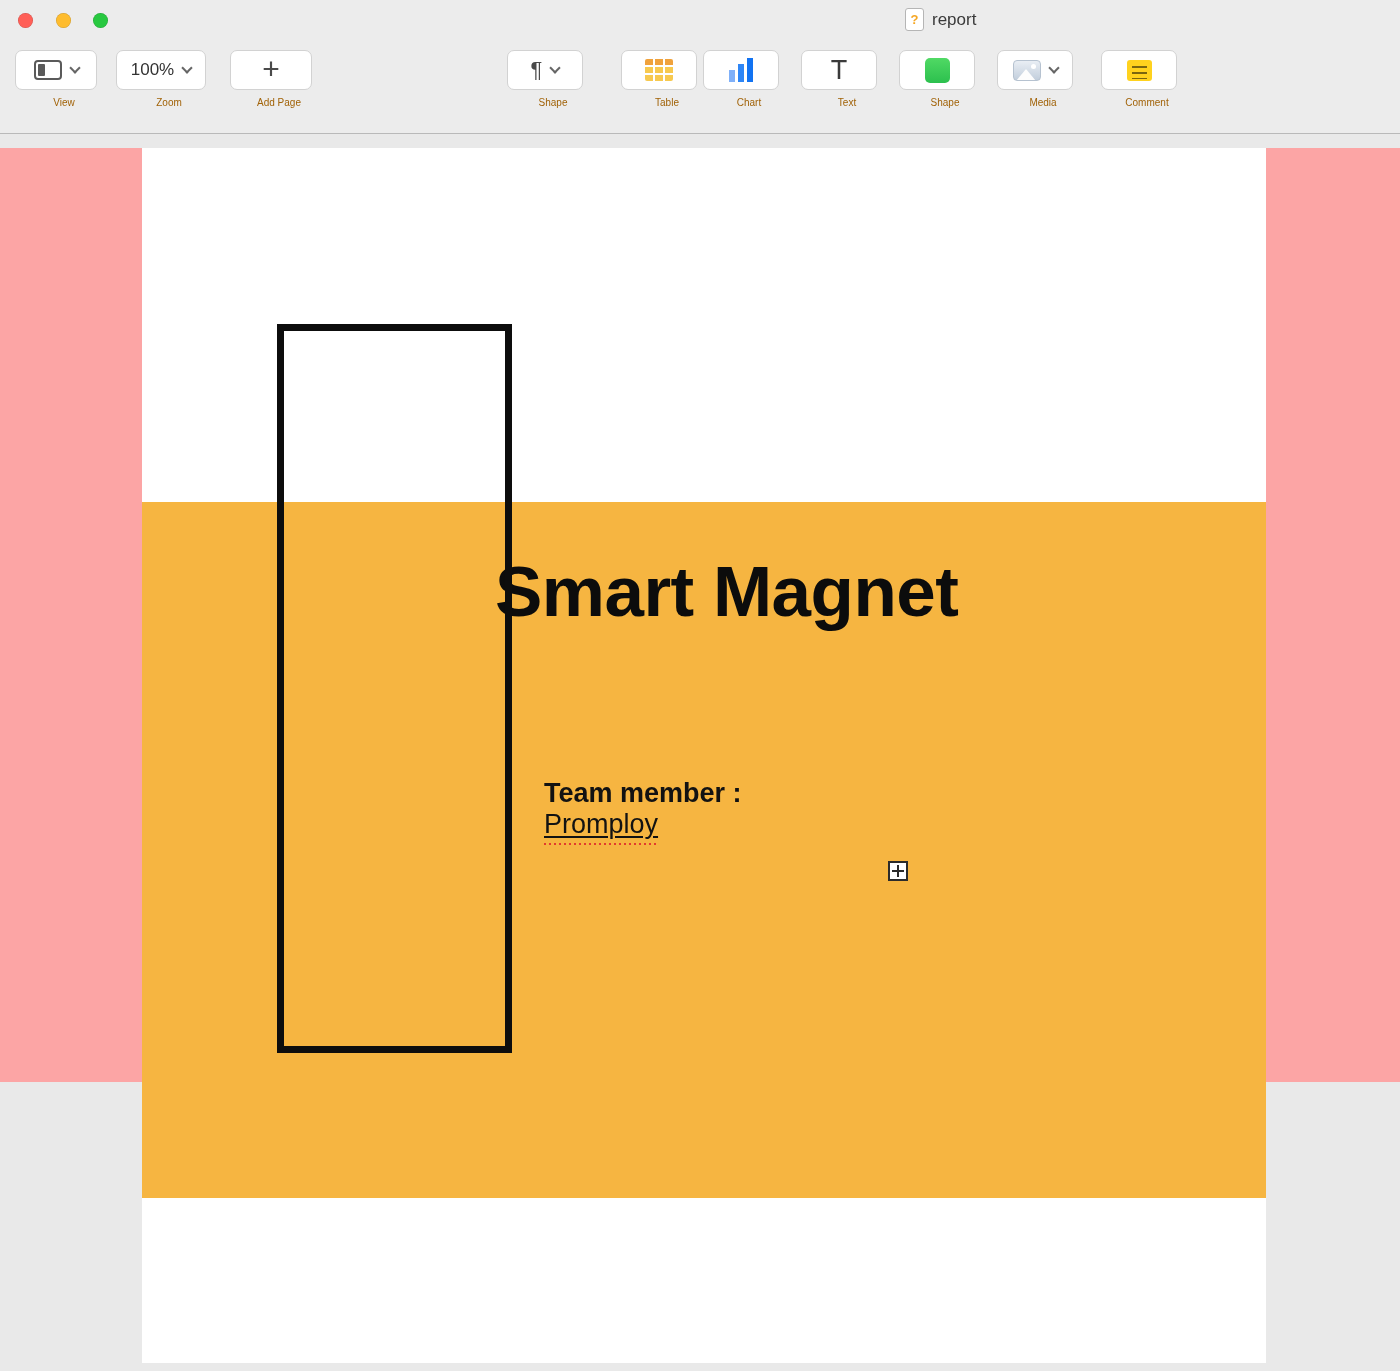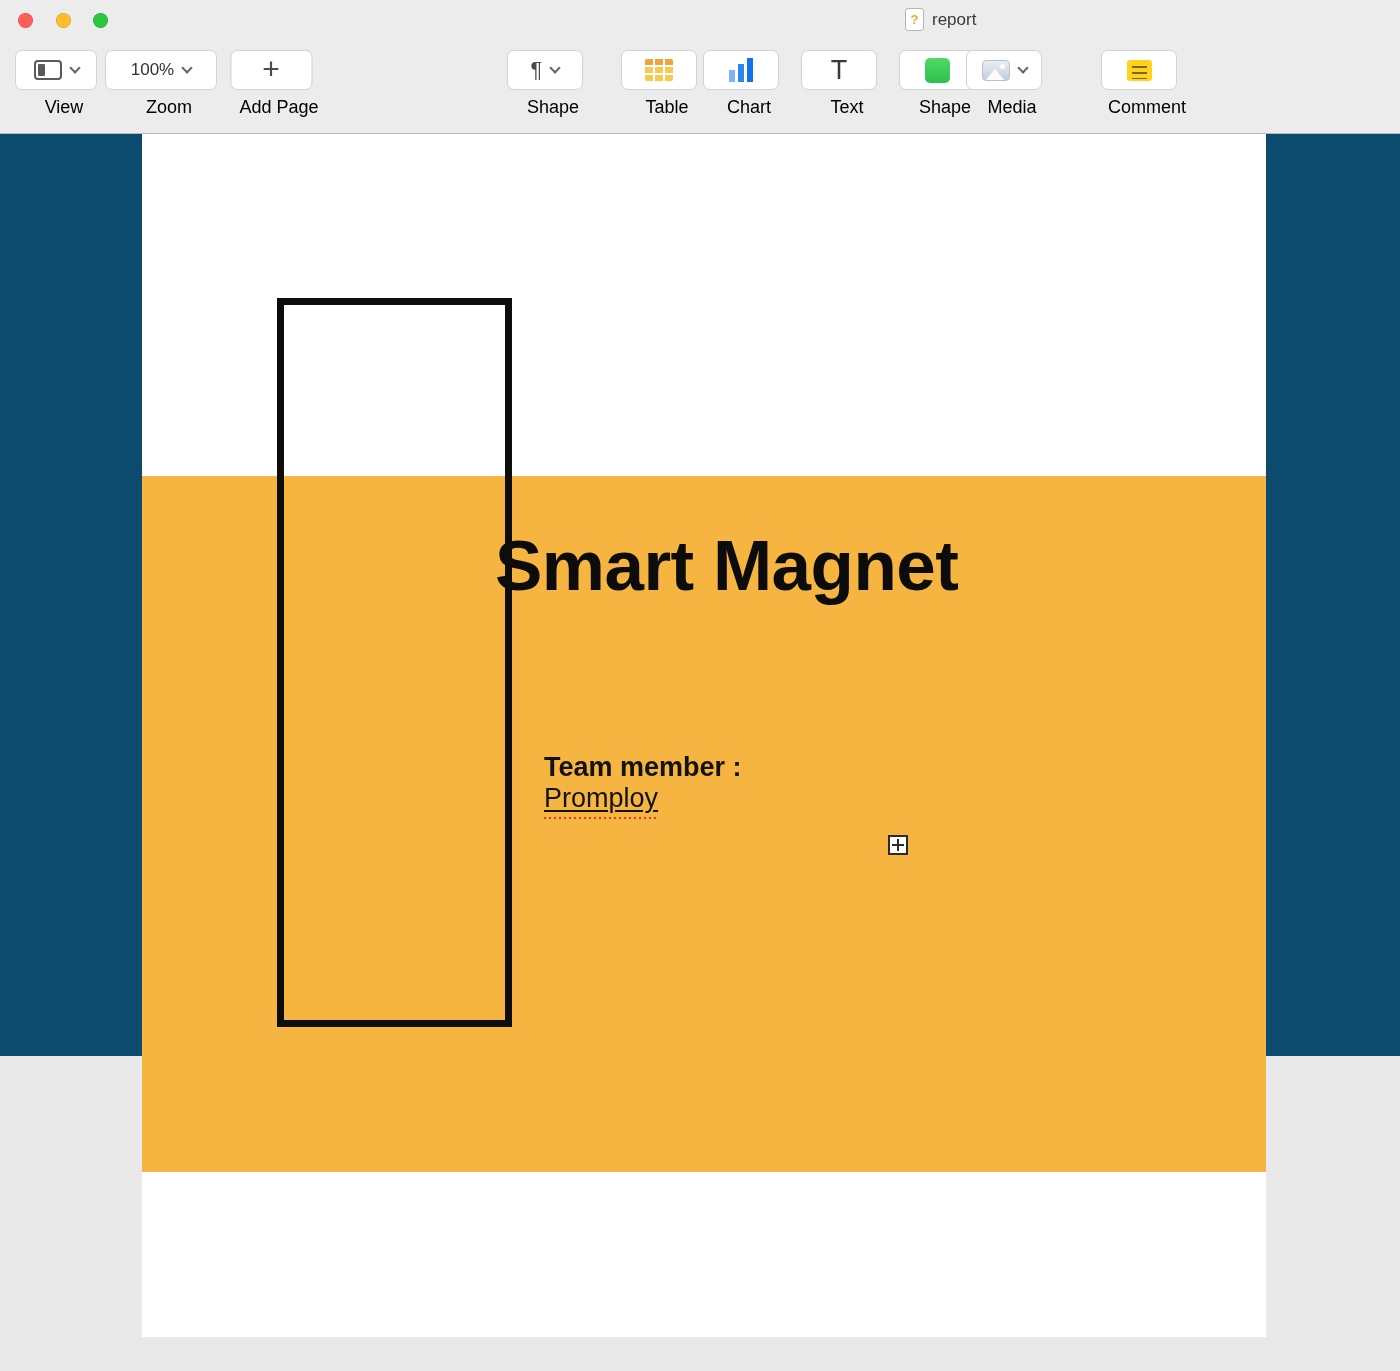--- a/index.html
+++ b/index.html
@@ -28,22 +28,22 @@
   .win-title-text { font-size:17px; color:#3a3a3a; }
 
   
   .toolbar { position:absolute; top:40px; left:0; width:100%; height:93px; }
   .tb-item { position:absolute; top:10px; display:flex; flex-direction:column; align-items:center;
              transform:translateX(-50%); }
   .tb-item.no-center { transform:none; }
   .tb-btn { height:40px; background:#fff; border:1px solid #d2d2d2; border-radius:7px;
             display:flex; align-items:center; justify-content:center; cursor:default; }
   .tb-btn-ghost { height:40px; width:60px; }
-  .w82 { width:82px; } .w88 { width:112px; } .w76 { width:76px; }
-  .tb-label { margin-top:7px; font-size:18px; color:#000000; white-space:nowrap;margin-left:16px; }
+  .w82 { width:82px; } .w88 { width:90px; } .w76 { width:76px; }
+  .tb-label { margin-top:7px; font-size:10px; color:#a16207; white-space:nowrap;margin-left:16px; }
 
   .chev { width:8px; height:8px; border-right:2px solid #666; border-bottom:2px solid #666;
           transform:rotate(45deg); margin-left:9px; margin-top:-4px; flex:0 0 auto; }
 
   .view-ic { width:28px; height:20px; border:2px solid #5a5a5a; border-radius:4px; position:relative; }
   .view-ic::before { content:""; position:absolute; left:2px; top:2px; bottom:2px; width:7px;
                      background:#5a5a5a; border-radius:1px; }
 
   .zoom-text { font-size:17px; color:#333; }
   .plus-glyph { font-size:30px; font-weight:300; color:#4a4a4a; line-height:1; margin-top:-3px; }
@@ -71,21 +71,21 @@
   .media-ic::after { content:""; position:absolute; bottom:-1px; left:2px;
                      border-left:10px solid transparent; border-right:10px solid transparent;
                      border-bottom:12px solid #fdfdfd; }
   .comment-ic { width:25px; height:21px; border-radius:3px;
     background:
       repeating-linear-gradient(to bottom, #7a660f 0 2px, transparent 2px 6px) 5px 6px/15px 13px no-repeat,
       #FFD21E;
   }
 
   
-  .doc-area { position:absolute; top:122px; left:0; width:1400px; height:934px; background:#0c4a6e; }
+  .doc-area { position:absolute; top:148px; left:0; width:1400px; height:934px; background:#fca5a5; }
   .page { position:absolute; left:142px; top:0; width:1124px; height:1215px; background:#fff; }
   .band { position:absolute; left:0; top:354px; width:100%; height:696px; z-index:1; }
   .frame-rect { position:absolute; left:135px; top:176px; width:235px; height:729px;
                 border:7px solid #0d0d0d; z-index:3; background:transparent; }
 
   .doc-title { position:absolute; left:353px; top:390px; z-index:2;
                font-size:71px; font-weight:700; line-height:107px; color:#0c0c0c;
                letter-spacing:-0.5px; }
 
   .team-block { position:absolute; left:395px; top:630px; z-index:2; font-size:27px; color:#121212;margin-left:7px; }
@@ -184,21 +184,21 @@
       <span class="tb-label">Text</span>
     </div>
 
     <div class="tb-item" style="left:937px">
       <div class="tb-btn w76">
         <span class="shape-ic"></span>
       </div>
       <span class="tb-label">Shape</span>
     </div>
 
-    <div class="tb-item" style="left:1004px">
+    <div class="tb-item" style="left:1035px">
       <div class="tb-btn w76">
         <span class="media-ic"></span>
         <span class="chev"></span>
       </div>
       <span class="tb-label">Media</span>
     </div>
 
     <div class="tb-item" style="left:1139px">
       <div class="tb-btn w76">
         <span class="comment-ic"></span>

